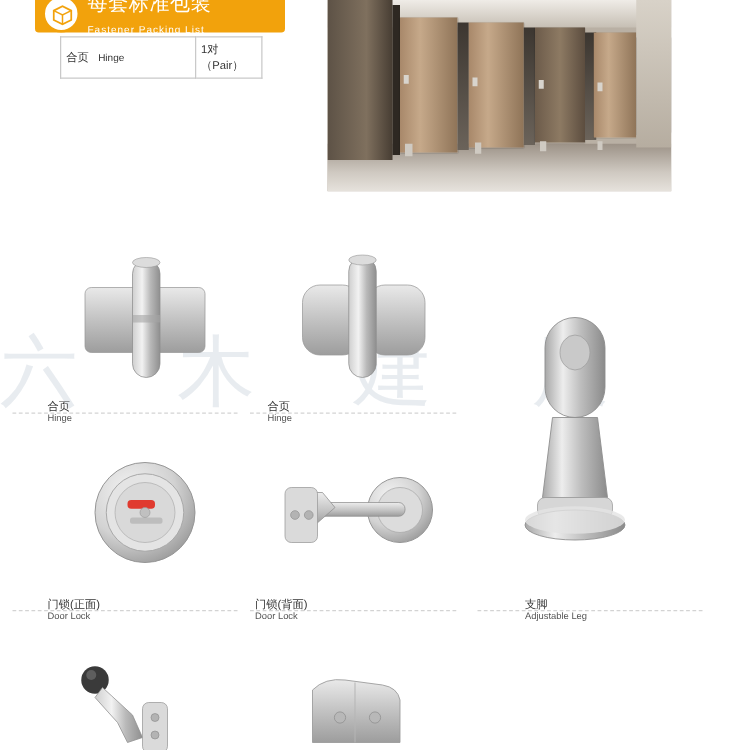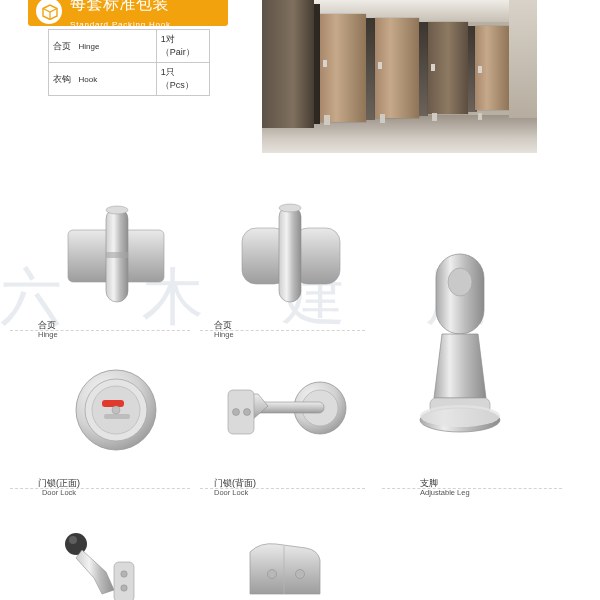--- a/index.html
+++ b/index.html
@@ -152,47 +152,40 @@
   }
 </style>
 </head>
 <body>
 
 <div id="packing-panel">
 
   <div id="packing-header">
     <div>
       <span class="cn">每套标准包装</span><br>
-      <span class="en">Standard  Packing  Hook</span>
+      <span class="en">Fastener  Packing  List</span>
     </div>
   </div>
 
   <div id="box-icon">
     <svg width="18" height="18" viewBox="0 0 18 18">
       <path d="M2 5.5 L9 2 L16 5.5 L16 13 L9 16.5 L2 13 Z" fill="none" stroke="#f2a20c" stroke-width="1.4"></path>
       <path d="M2 5.5 L9 9 L16 5.5" fill="none" stroke="#f2a20c" stroke-width="1.2"></path>
       <path d="M9 9 L9 16.5" fill="none" stroke="#f2a20c" stroke-width="1.2"></path>
     </svg>
   </div>
 
   <table id="packing-table">
     <tbody>
       <tr>
         <td class="name">
           <span class="cn">合页</span>
           <span class="en">Hinge</span>
         </td>
         <td class="qty">1对（Pair）</td>
-      </tr>
-      <tr>
-        <td class="name">
-          <span class="cn">衣钩</span>
-          <span class="en">Hook</span>
-        </td>
-        <td class="qty">1只（Pcs）</td>
       </tr>
     </tbody>
   </table>
 </div>
 
 <div id="scene-photo">
   <div class="ceiling"></div>
   <div class="floor"></div>
 
   <div style="position:absolute;left:0;top:0;width:52px;height:128px;background:linear-gradient(90deg,#5d5246 0%,#7f705e 60%,#473d33 100%);"></div>
@@ -302,21 +295,21 @@
       </radialGradient>
     </defs>
     <circle cx="48" cy="48" r="40" fill="url(#discG)" stroke="#959595" stroke-width="0.8"></circle>
     <circle cx="48" cy="48" r="31" fill="#e4e4e4" stroke="#a8a8a8" stroke-width="0.8"></circle>
     <circle cx="48" cy="48" r="24" fill="#d9d9d9" stroke="#b0b0b0" stroke-width="0.6"></circle>
     <rect x="34" y="38" width="22" height="7" rx="3" fill="#e03a2f"></rect>
     <rect x="36" y="52" width="26" height="5" rx="2" fill="#bdbdbd"></rect>
     <circle cx="48" cy="48" r="4" fill="#c0c0c0" stroke="#999" stroke-width="0.5"></circle>
   </svg>
 </div>
-<div class="caption" style="left:38px;top:478px;text-align:center;">
+<div class="caption" style="left:38px;top:478px;">
   <span class="cn">门锁(正面)</span>
   <span class="en">Door Lock</span>
 </div>
 
 <div class="product" style="left:212px;top:368px;width:140px;height:90px;">
   <svg width="140" height="90" viewBox="0 0 140 90">
     <defs>
       <linearGradient id="barG" x1="0" y1="0" x2="0" y2="1">
         <stop offset="0%" stop-color="#ededed"></stop>
           <stop offset="55%" stop-color="#c4c4c4"></stop>
@@ -325,21 +318,21 @@
     </defs>
     <circle cx="108" cy="40" r="26" fill="url(#discG)" stroke="#969696" stroke-width="0.8"></circle>
     <circle cx="108" cy="40" r="18" fill="#dcdcdc" stroke="#aaa" stroke-width="0.6"></circle>
     <rect x="40" y="34" width="72" height="11" rx="5" fill="url(#barG)" stroke="#8f8f8f" stroke-width="0.6"></rect>
     <path d="M18 26 L46 26 L56 38 L40 52 L18 52 Z" fill="url(#barG)" stroke="#8f8f8f" stroke-width="0.6"></path>
     <rect x="16" y="22" width="26" height="44" rx="5" fill="#dadada" stroke="#9a9a9a" stroke-width="0.6"></rect>
     <circle cx="24" cy="44" r="3.5" fill="#b3b3b3" stroke="#8a8a8a" stroke-width="0.5"></circle>
     <circle cx="35" cy="44" r="3.5" fill="#b3b3b3" stroke="#8a8a8a" stroke-width="0.5"></circle>
   </svg>
 </div>
-<div class="caption" style="left:214px;top:478px;">
+<div class="caption" style="left:204px;top:478px;">
   <span class="cn">门锁(背面)</span>
   <span class="en">Door Lock</span>
 </div>
 
 <div class="dashline" style="left:10px;top:488px;width:180px;"></div>
 <div class="dashline" style="left:200px;top:488px;width:165px;"></div>
 <div class="dashline" style="left:382px;top:488px;width:180px;"></div>
 
 <div class="product" style="left:56px;top:528px;width:110px;height:72px;">
   <svg width="110" height="72" viewBox="0 0 110 72">

